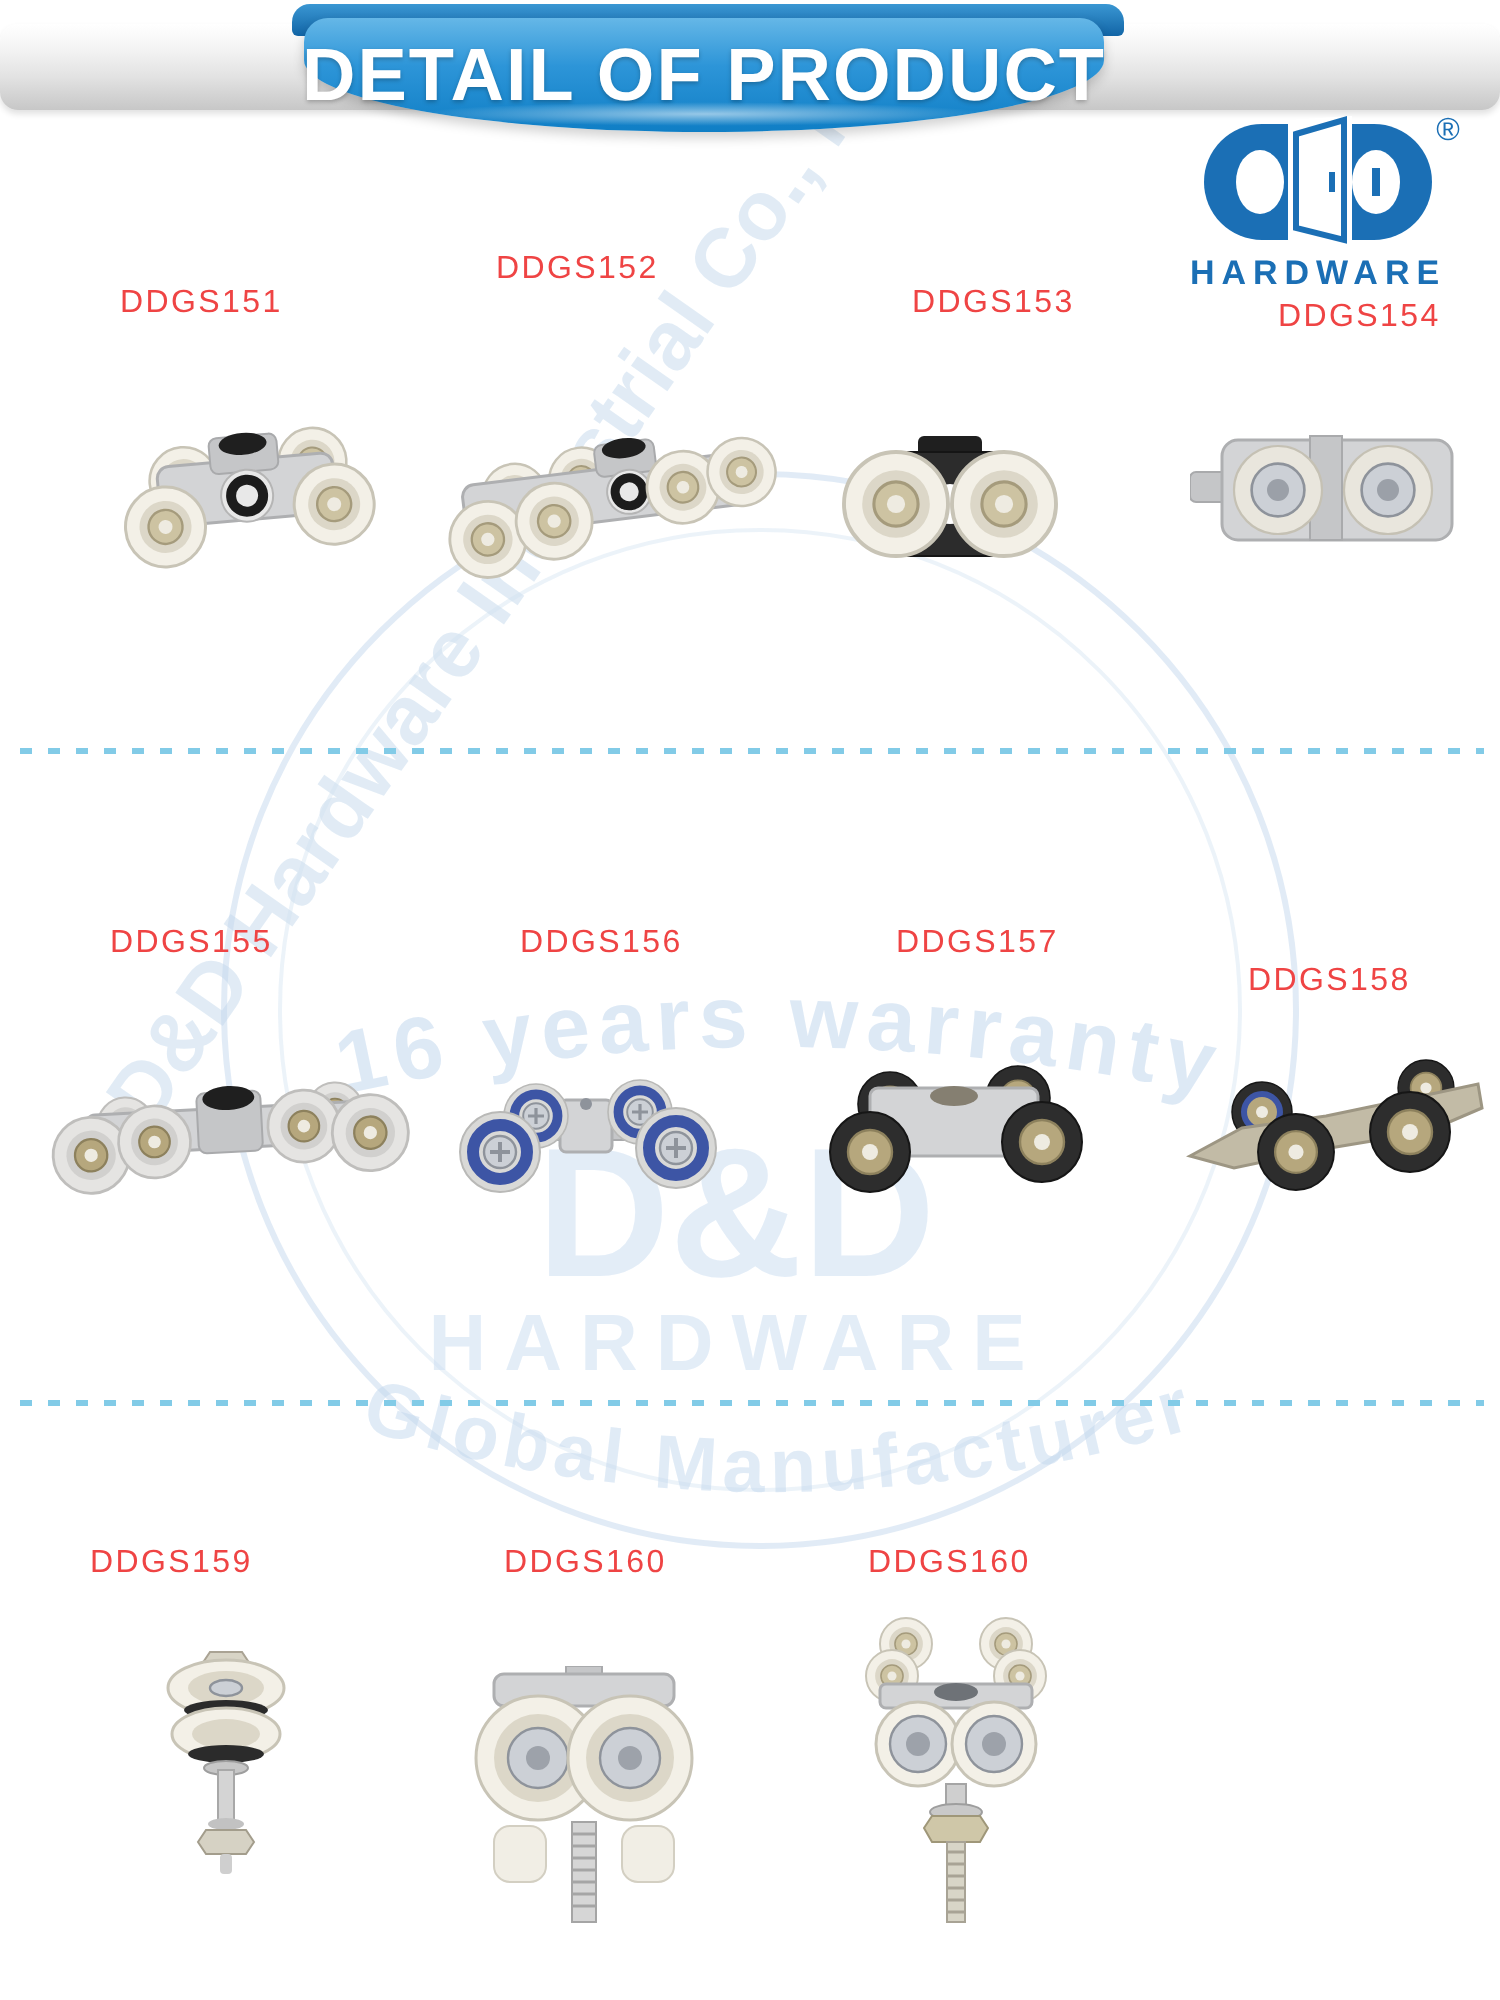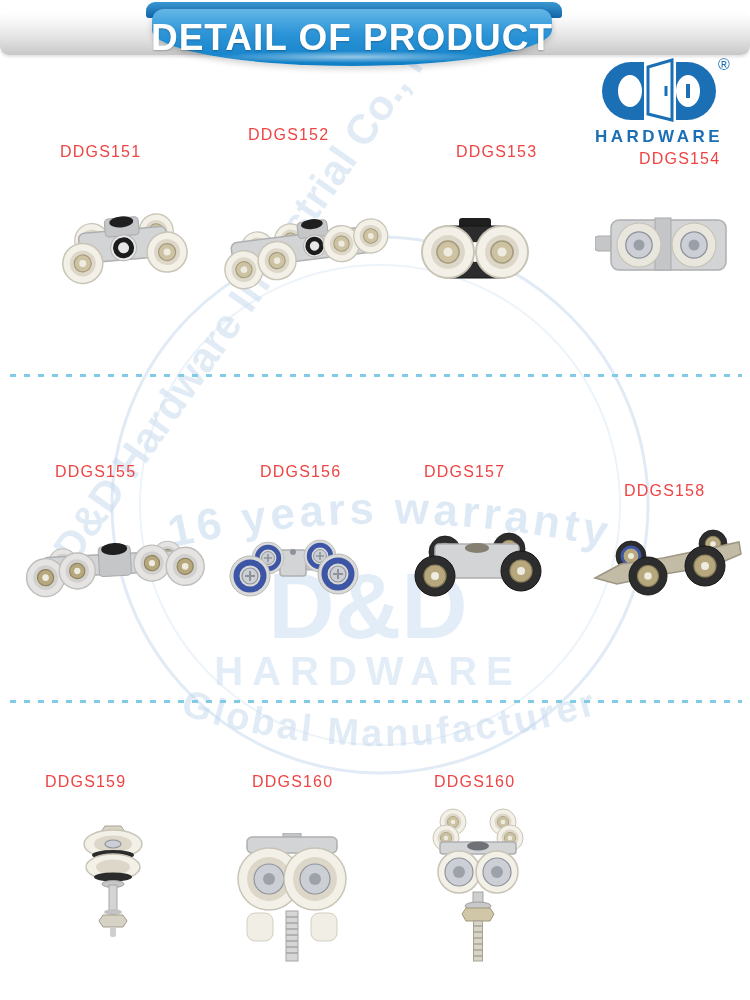--- a/index.html
+++ b/index.html
@@ -178,21 +178,21 @@
   <svg class="pimg" style="left:595px;top:214px" width="135" height="62" viewBox="0 0 135 62">
     <rect x="0" y="22" width="22" height="15" rx="3" class="bd2"></rect>
     <rect x="16" y="6" width="115" height="50" rx="8" class="bd"></rect>
     <rect x="60" y="4" width="16" height="52" class="bd2"></rect>
     <use href="#wS" transform="translate(44,31) scale(1.1)"></use>
     <use href="#wS" transform="translate(99,31) scale(1.1)"></use>
   </svg>
 
   <span class="plabel" style="left:55px;top:463px">DDGS155</span>
   <span class="plabel" style="left:260px;top:463px">DDGS156</span>
-  <span class="plabel" style="left:424px;top:463px">DDGS157</span>
+  <span class="plabel" style="left:448px;top:463px">DDGS157</span>
   <span class="plabel" style="left:624px;top:482px">DDGS158</span>
 
   <svg class="pimg" style="left:25px;top:532px" width="180" height="66" viewBox="0 0 180 66">
     <g transform="rotate(-3 90 33)">
       <use href="#wG" transform="translate(38,28) scale(0.7)"></use>
       <use href="#wG" transform="translate(143,26) scale(0.7)"></use>
       <rect x="18" y="22" width="144" height="20" rx="5" class="bd"></rect>
       <rect x="74" y="14" width="32" height="30" rx="4" class="bd2"></rect>
       <ellipse cx="90" cy="17" rx="13" ry="6" class="blkf"></ellipse>
       <use href="#wG" transform="translate(20,42) scale(0.95)"></use>

